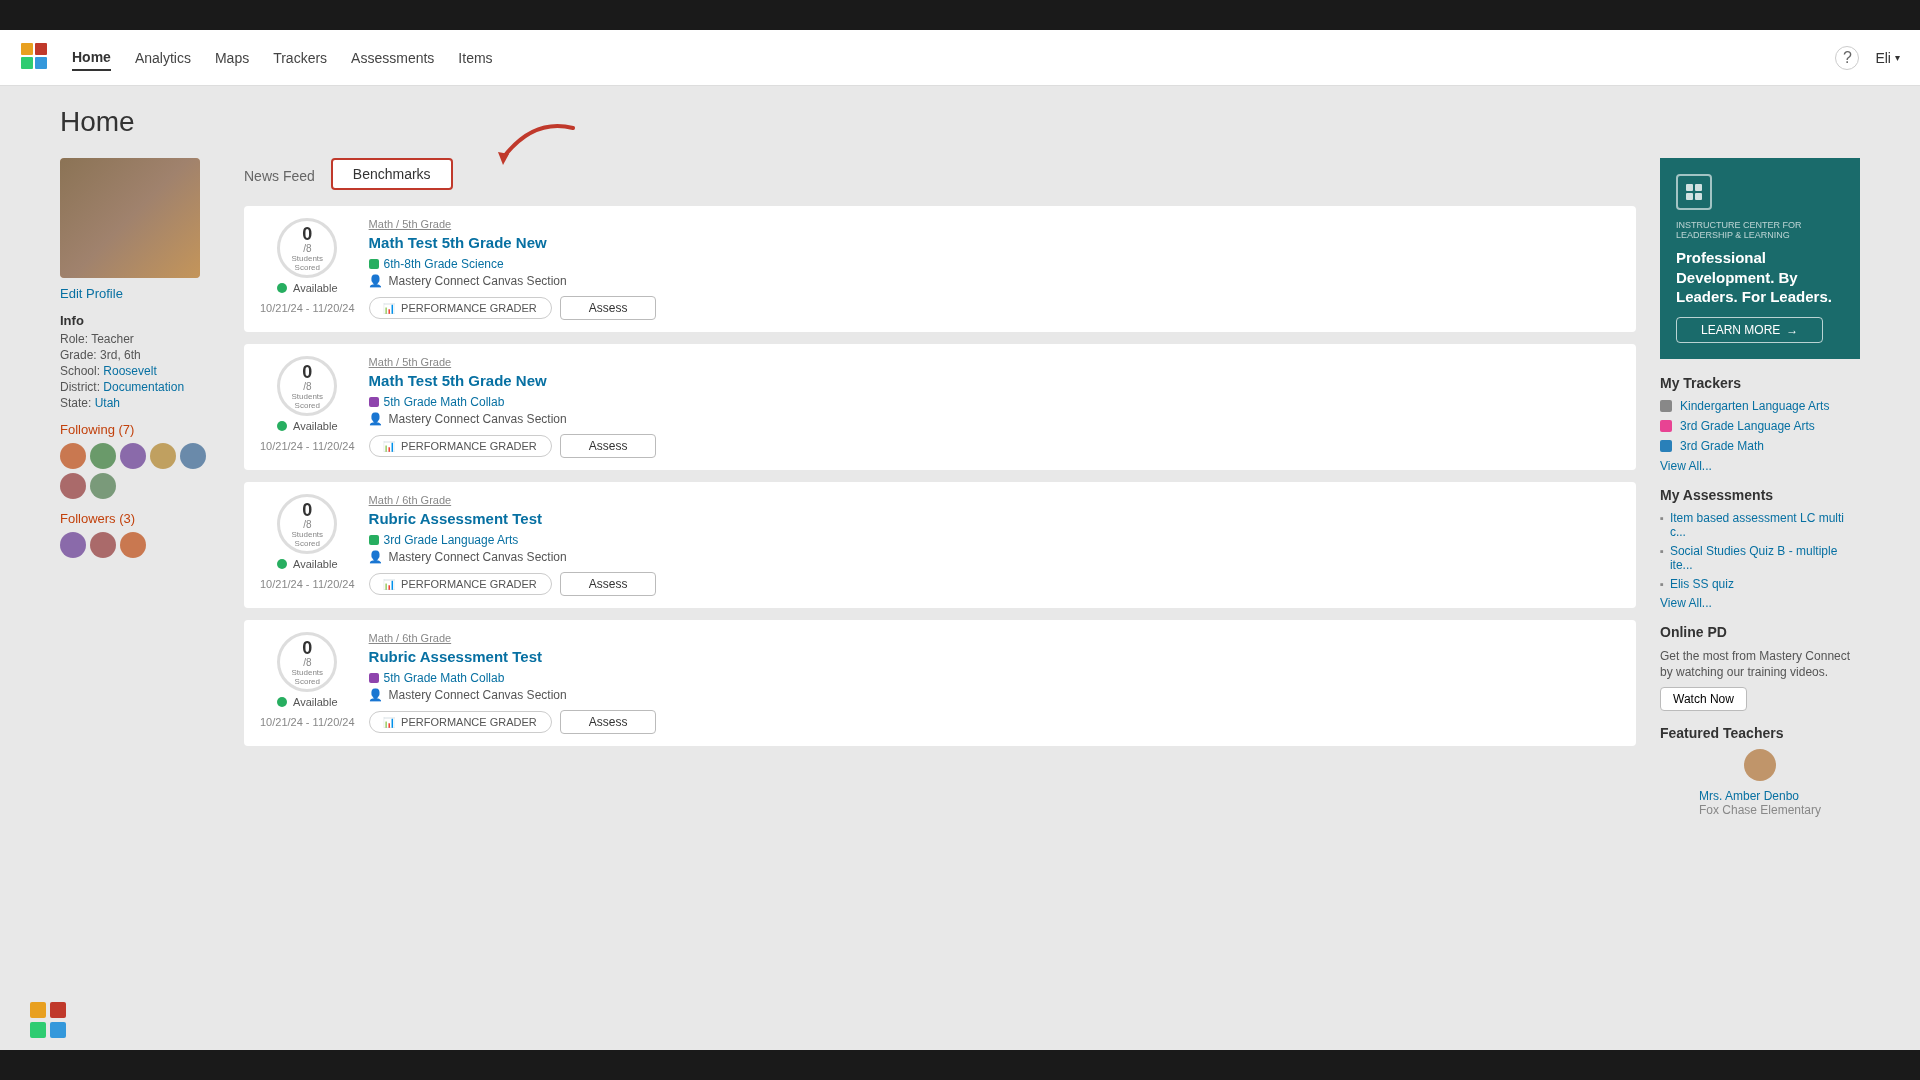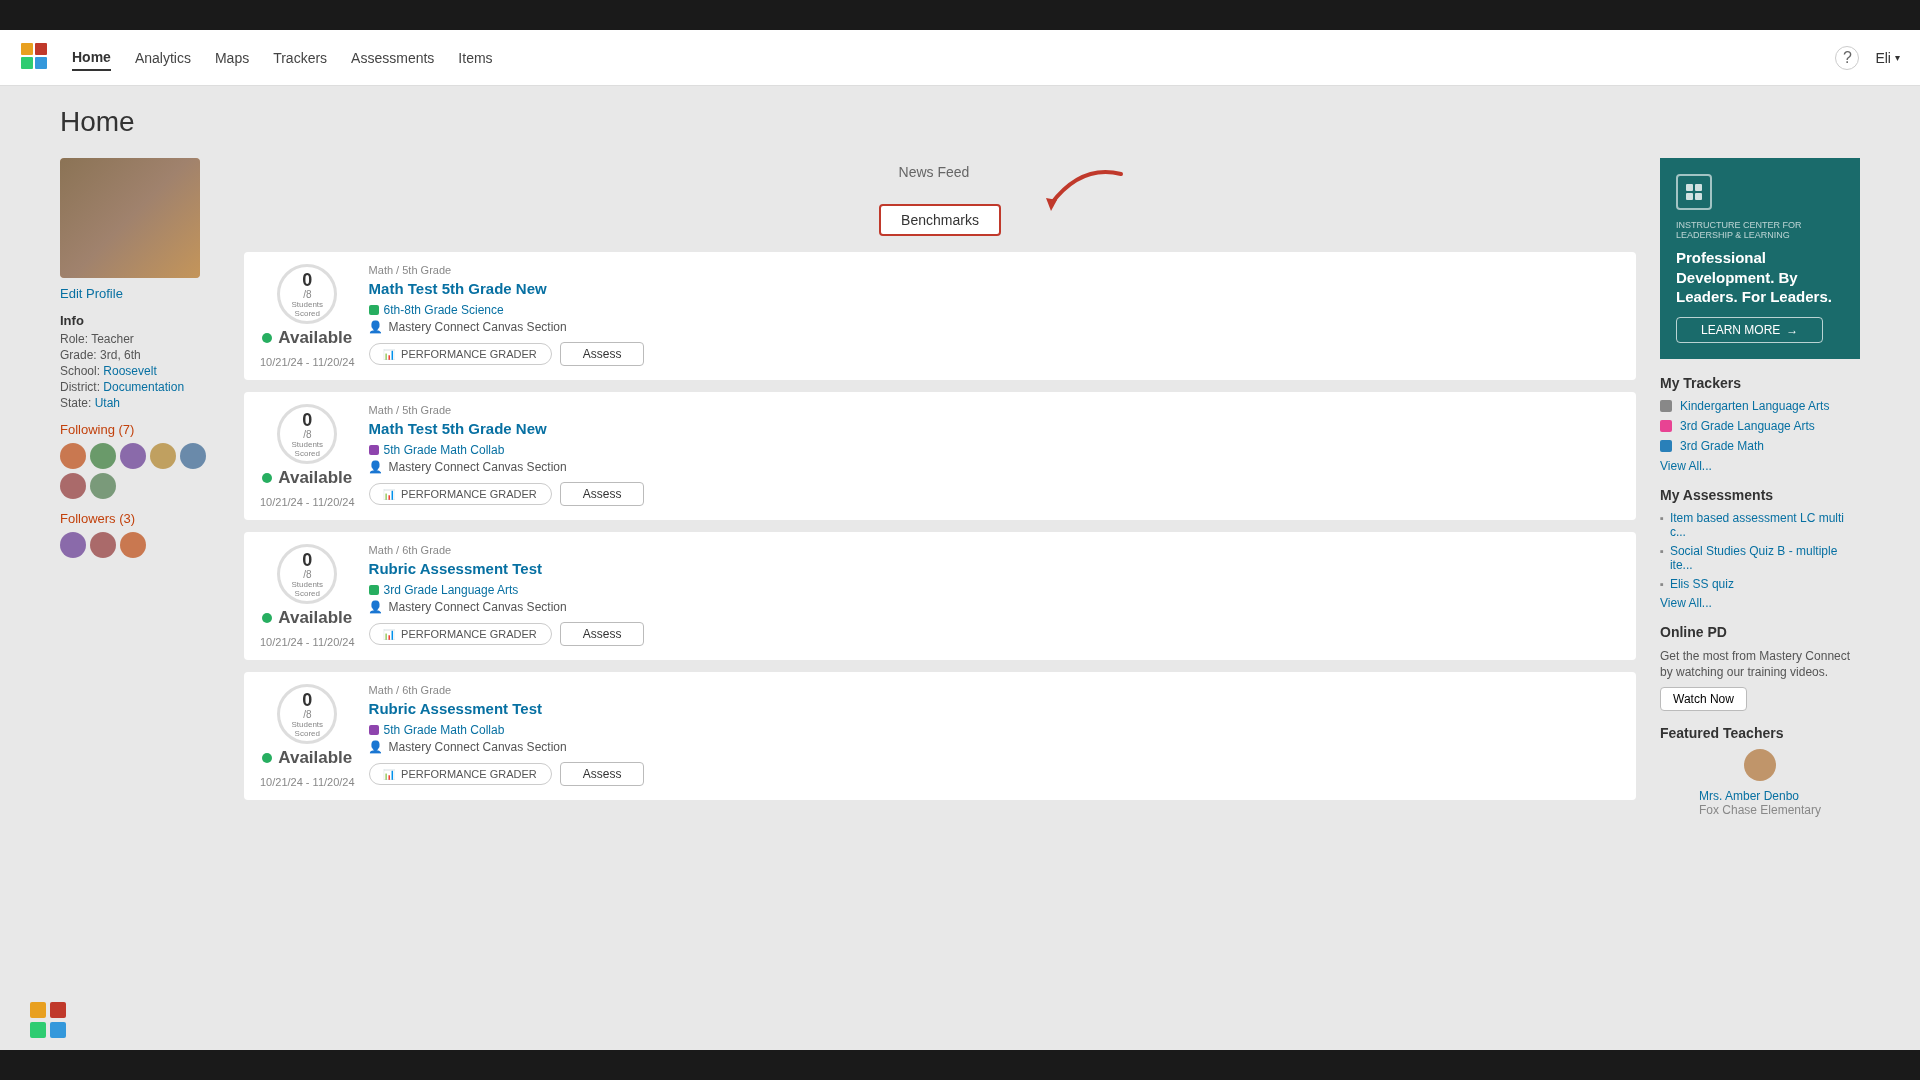--- a/index.html
+++ b/index.html
@@ -152,21 +152,21 @@
       flex-direction: column;
       align-items: center;
       justify-content: center;
       flex-shrink: 0;
     }
     .score-num { font-size: 18px; font-weight: 600; color: #333; line-height: 1; }
     .score-denom { font-size: 10px; color: #888; }
     .score-label { font-size: 8px; color: #888; text-align: center; }
 
     .card-content { flex: 1; }
-    .card-subject { font-size: 11px; color: #888; margin-bottom: 4px; }
+    .card-subject { font-size: 11px; color: #888; margin-bottom: 4px; text-decoration: underline; }
     .card-title { font-size: 15px; color: #0770a2; font-weight: 600; margin-bottom: 6px; cursor: pointer; }
     .card-meta { display: flex; flex-direction: column; gap: 3px; margin-bottom: 8px; }
     .card-tag {
       display: flex;
       align-items: center;
       gap: 5px;
       font-size: 12px;
       color: #0770a2;
     }
     .tag-dot {
@@ -176,41 +176,41 @@
       flex-shrink: 0;
     }
     .tag-dot.green { background: #27ae60; }
     .tag-dot.purple { background: #8e44ad; }
 
     .card-person { display: flex; align-items: center; gap: 5px; font-size: 12px; color: #555; }
     .person-icon { font-size: 12px; color: #888; }
 
     .status-row { display: flex; align-items: center; gap: 6px; margin-bottom: 4px; }
     .status-dot { width: 10px; height: 10px; border-radius: 50%; background: #27ae60; }
-    .status-text { font-size: 17px; color: #555; font-weight: bold; }
+    .status-text { font-size: 11px; color: #555; }
     .date-text { font-size: 11px; color: #888; }
 
     .card-actions { display: flex; align-items: center; gap: 8px; margin-top: 8px; }
     .btn-grader {
       background: #fff;
       border: 1px solid #ccc;
       border-radius: 20px;
       padding: 4px 14px;
       font-size: 11px;
       color: #555;
       cursor: pointer;
       display: flex;
       align-items: center;
       gap: 5px;
     }
     .btn-assess {
       background: #fff;
       border: 1px solid #bbb;
       border-radius: 4px;
-      padding: 4px 22px;
+      padding: 4px 28px;
       font-size: 12px;
       color: #333;
       cursor: pointer;
     }
 
     
     .right-panel {
       width: 200px;
       flex-shrink: 0;
     }
@@ -392,21 +392,21 @@
         <div class="avatars-row">
           <div class="avatar-circle a3"></div>
           <div class="avatar-circle a6"></div>
           <div class="avatar-circle a1"></div>
         </div>
       </div>
     </div>
 
     <div class="center-panel">
 
-      <div style="display:flex; align-items:center; gap:18px; margin-bottom:16px; position:relative;flex-direction:column;">
+      <div style="display:flex; align-items:flex-end; gap:4px; margin-bottom:16px; position:relative;">
         <span style="font-size:14px;color:#666;padding:6px 12px 6px 0;">News Feed</span>
 
         <div style="position:relative; display:inline-block;">
           <button class="tab-benchmarks">Benchmarks</button>
           
           <svg style="position:absolute; right:-130px; top:-50px; width:130px; height:90px; pointer-events:none;" viewBox="0 0 130 90">
             <path d="M 120 20 Q 80 10 50 50" stroke="#c0392b" stroke-width="4" fill="none" stroke-linecap="round"></path>
             <polygon points="45,44 56,46 50,57" fill="#c0392b"></polygon>
           </svg>
         </div>

